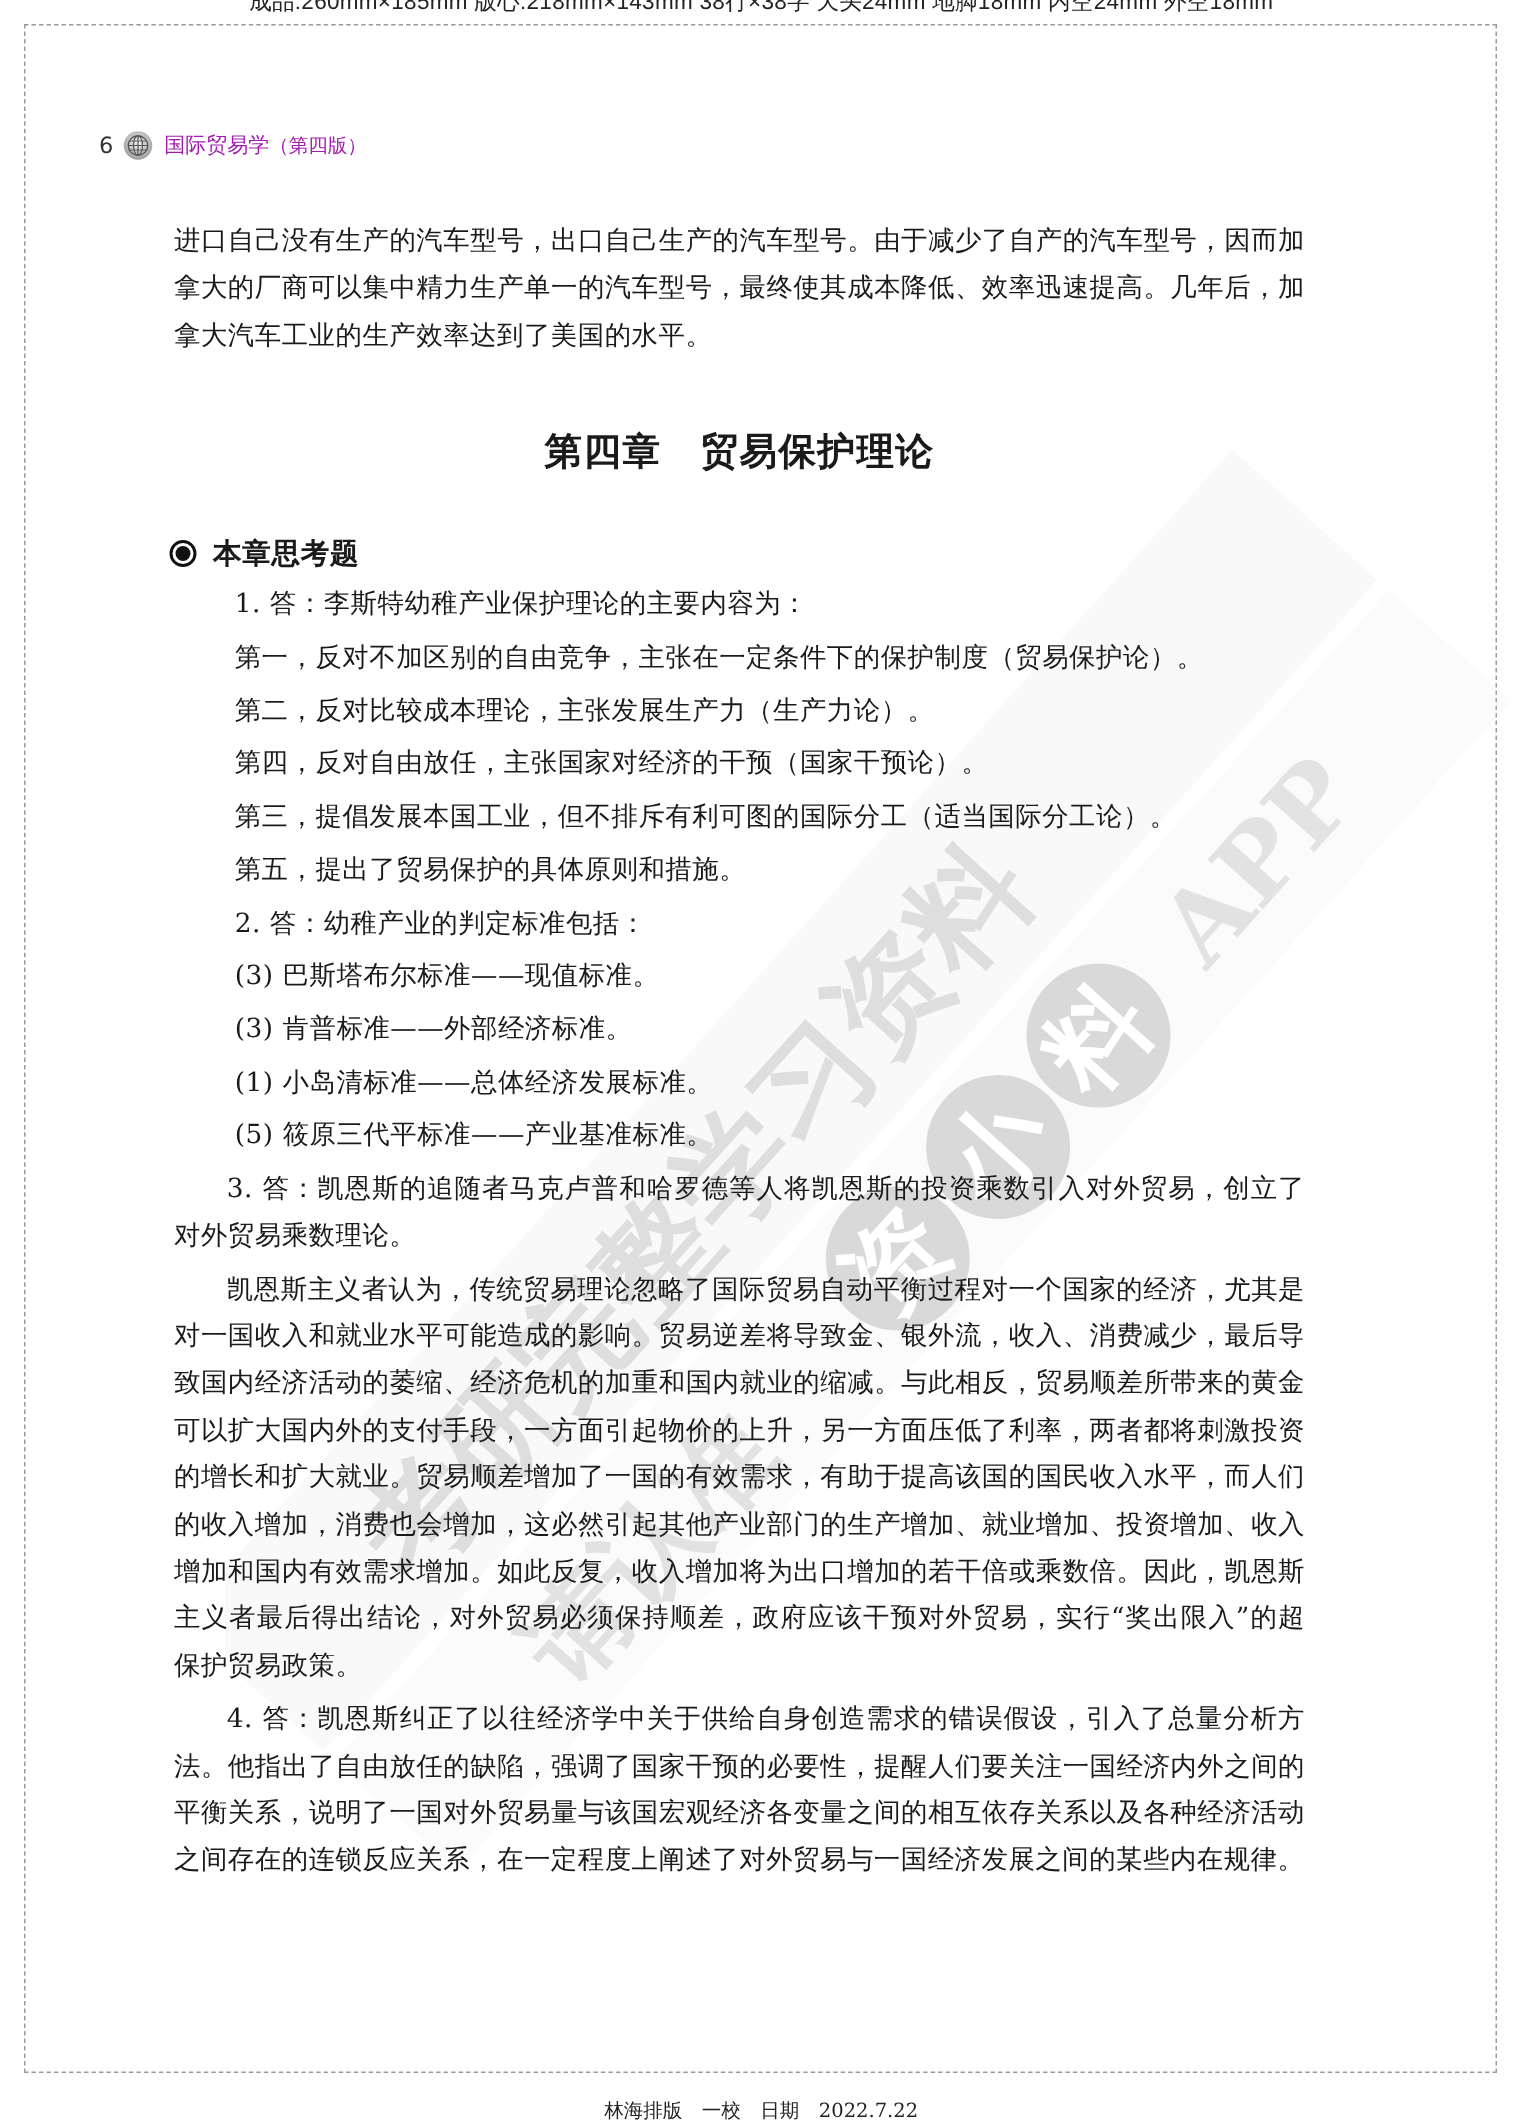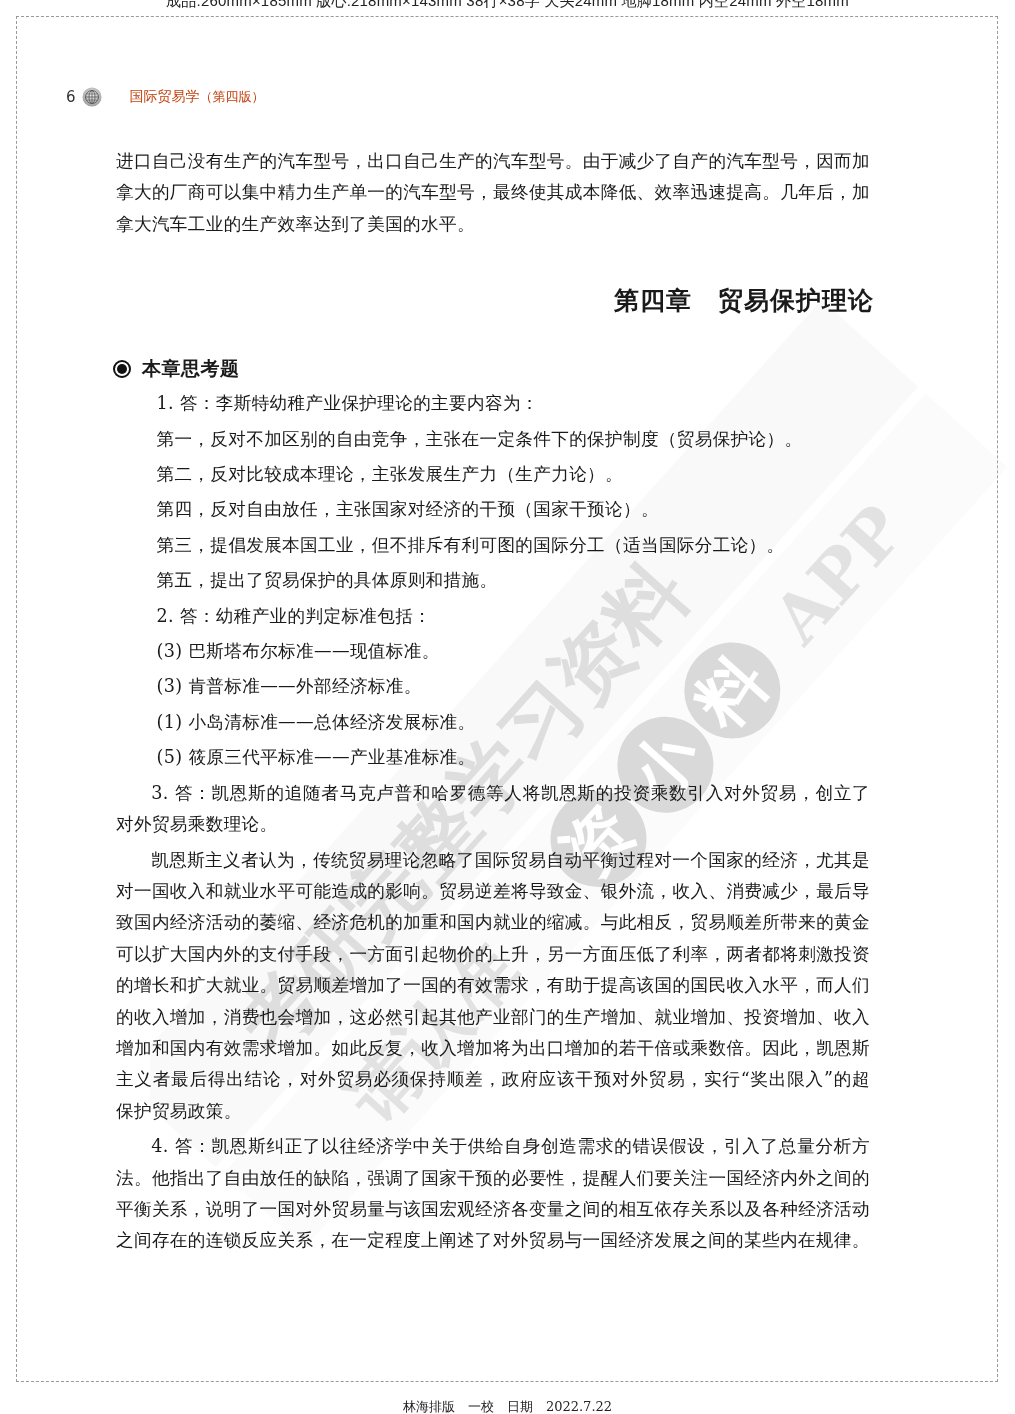--- a/index.html
+++ b/index.html
@@ -52,22 +52,21 @@
       margin-right: 6px;
     }
     .globe {
       width: 20px;
       height: 20px;
       margin-right: 8px;
       display: inline-block;
     }
     .book-title {
       font-size: 14px;
-      color: #c2410c;
-      margin-left: 20px;
+      color: #a21caf;
     }
     .book-title .edition {
       font-family: "DejaVu Serif", serif;
       font-size: 13px;
     }
     .content {
       position: absolute;
       left: 112px;
       top: 142px;
       width: 762px;
@@ -75,21 +74,21 @@
     .p {
       font-size: 17.6px;
       line-height: 31.4px;
       margin: 4px;
       text-align: justify;
       letter-spacing: 0.35px;
     }
     .indent { text-indent: 2em; }
     .hang { padding-left: 2.3em; }
     .chapter-title {
-      text-align: right;
+      text-align: center;
       font-family: "DejaVu Serif", serif;
       font-weight: bold;
       font-size: 25px;
       margin: 41px 0 0 0;
       letter-spacing: 1px;
       height: 40px;
       line-height: 40px;
       word-spacing: 12px;
     }
     .section-head {

